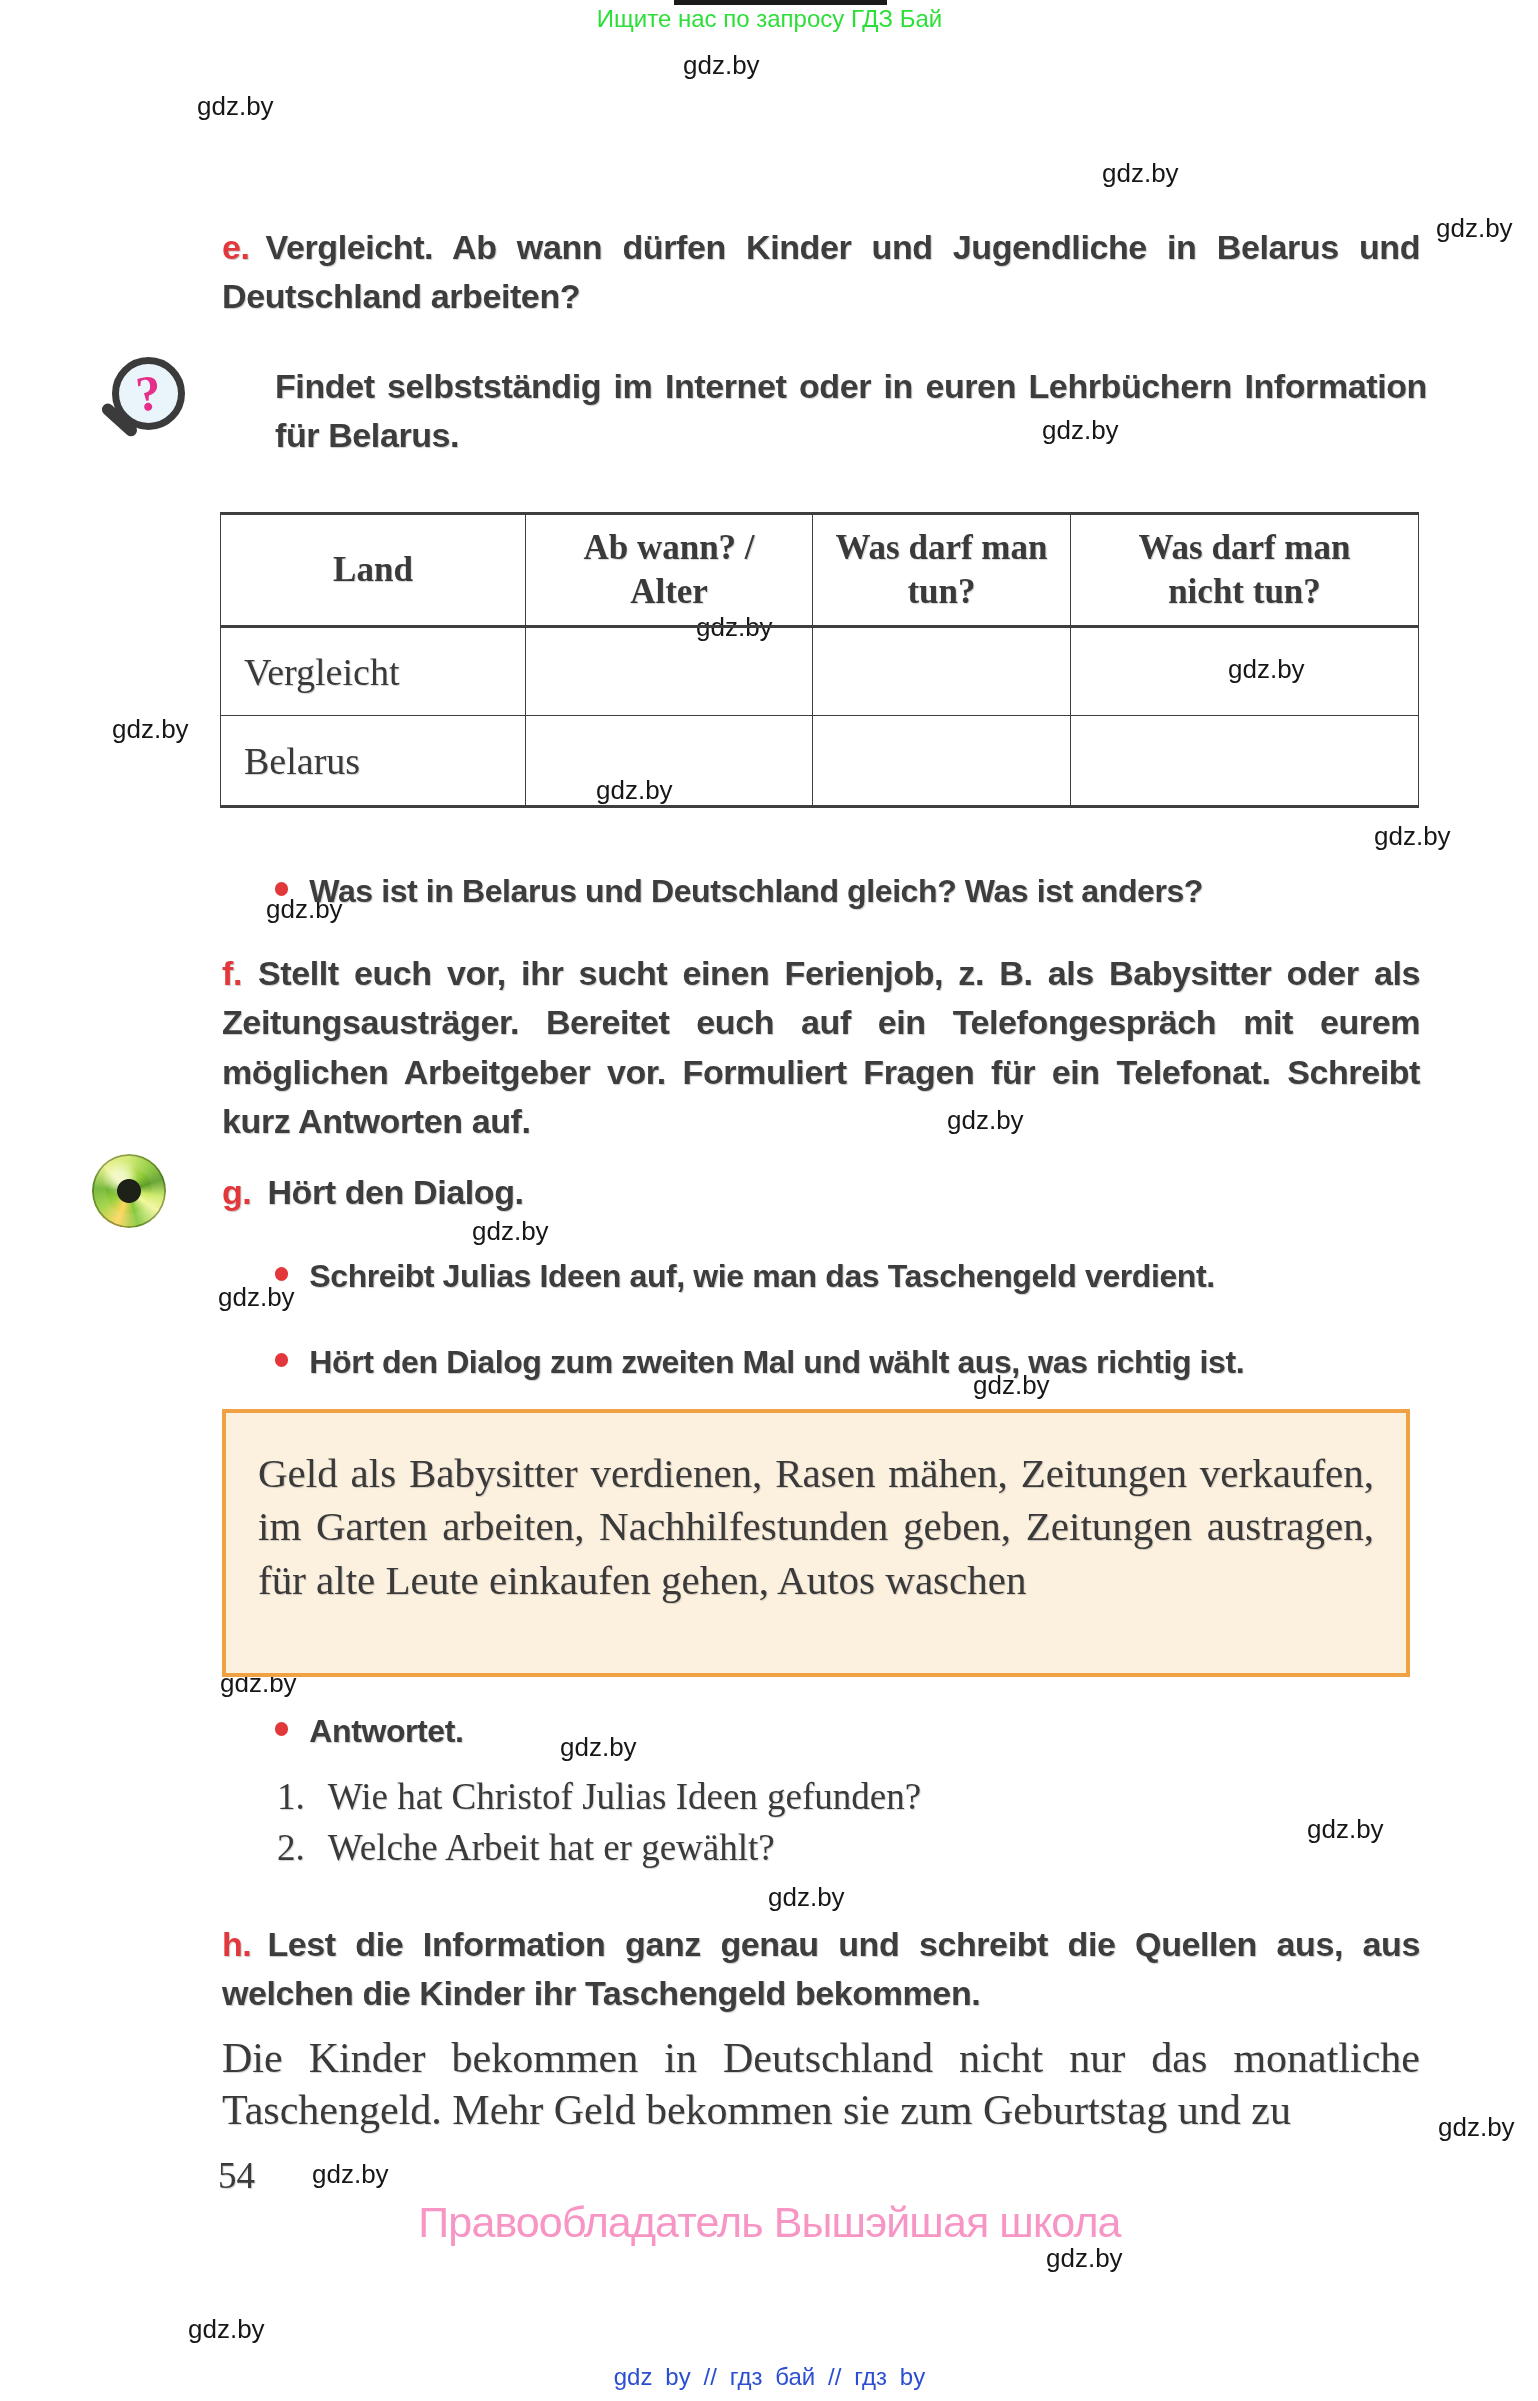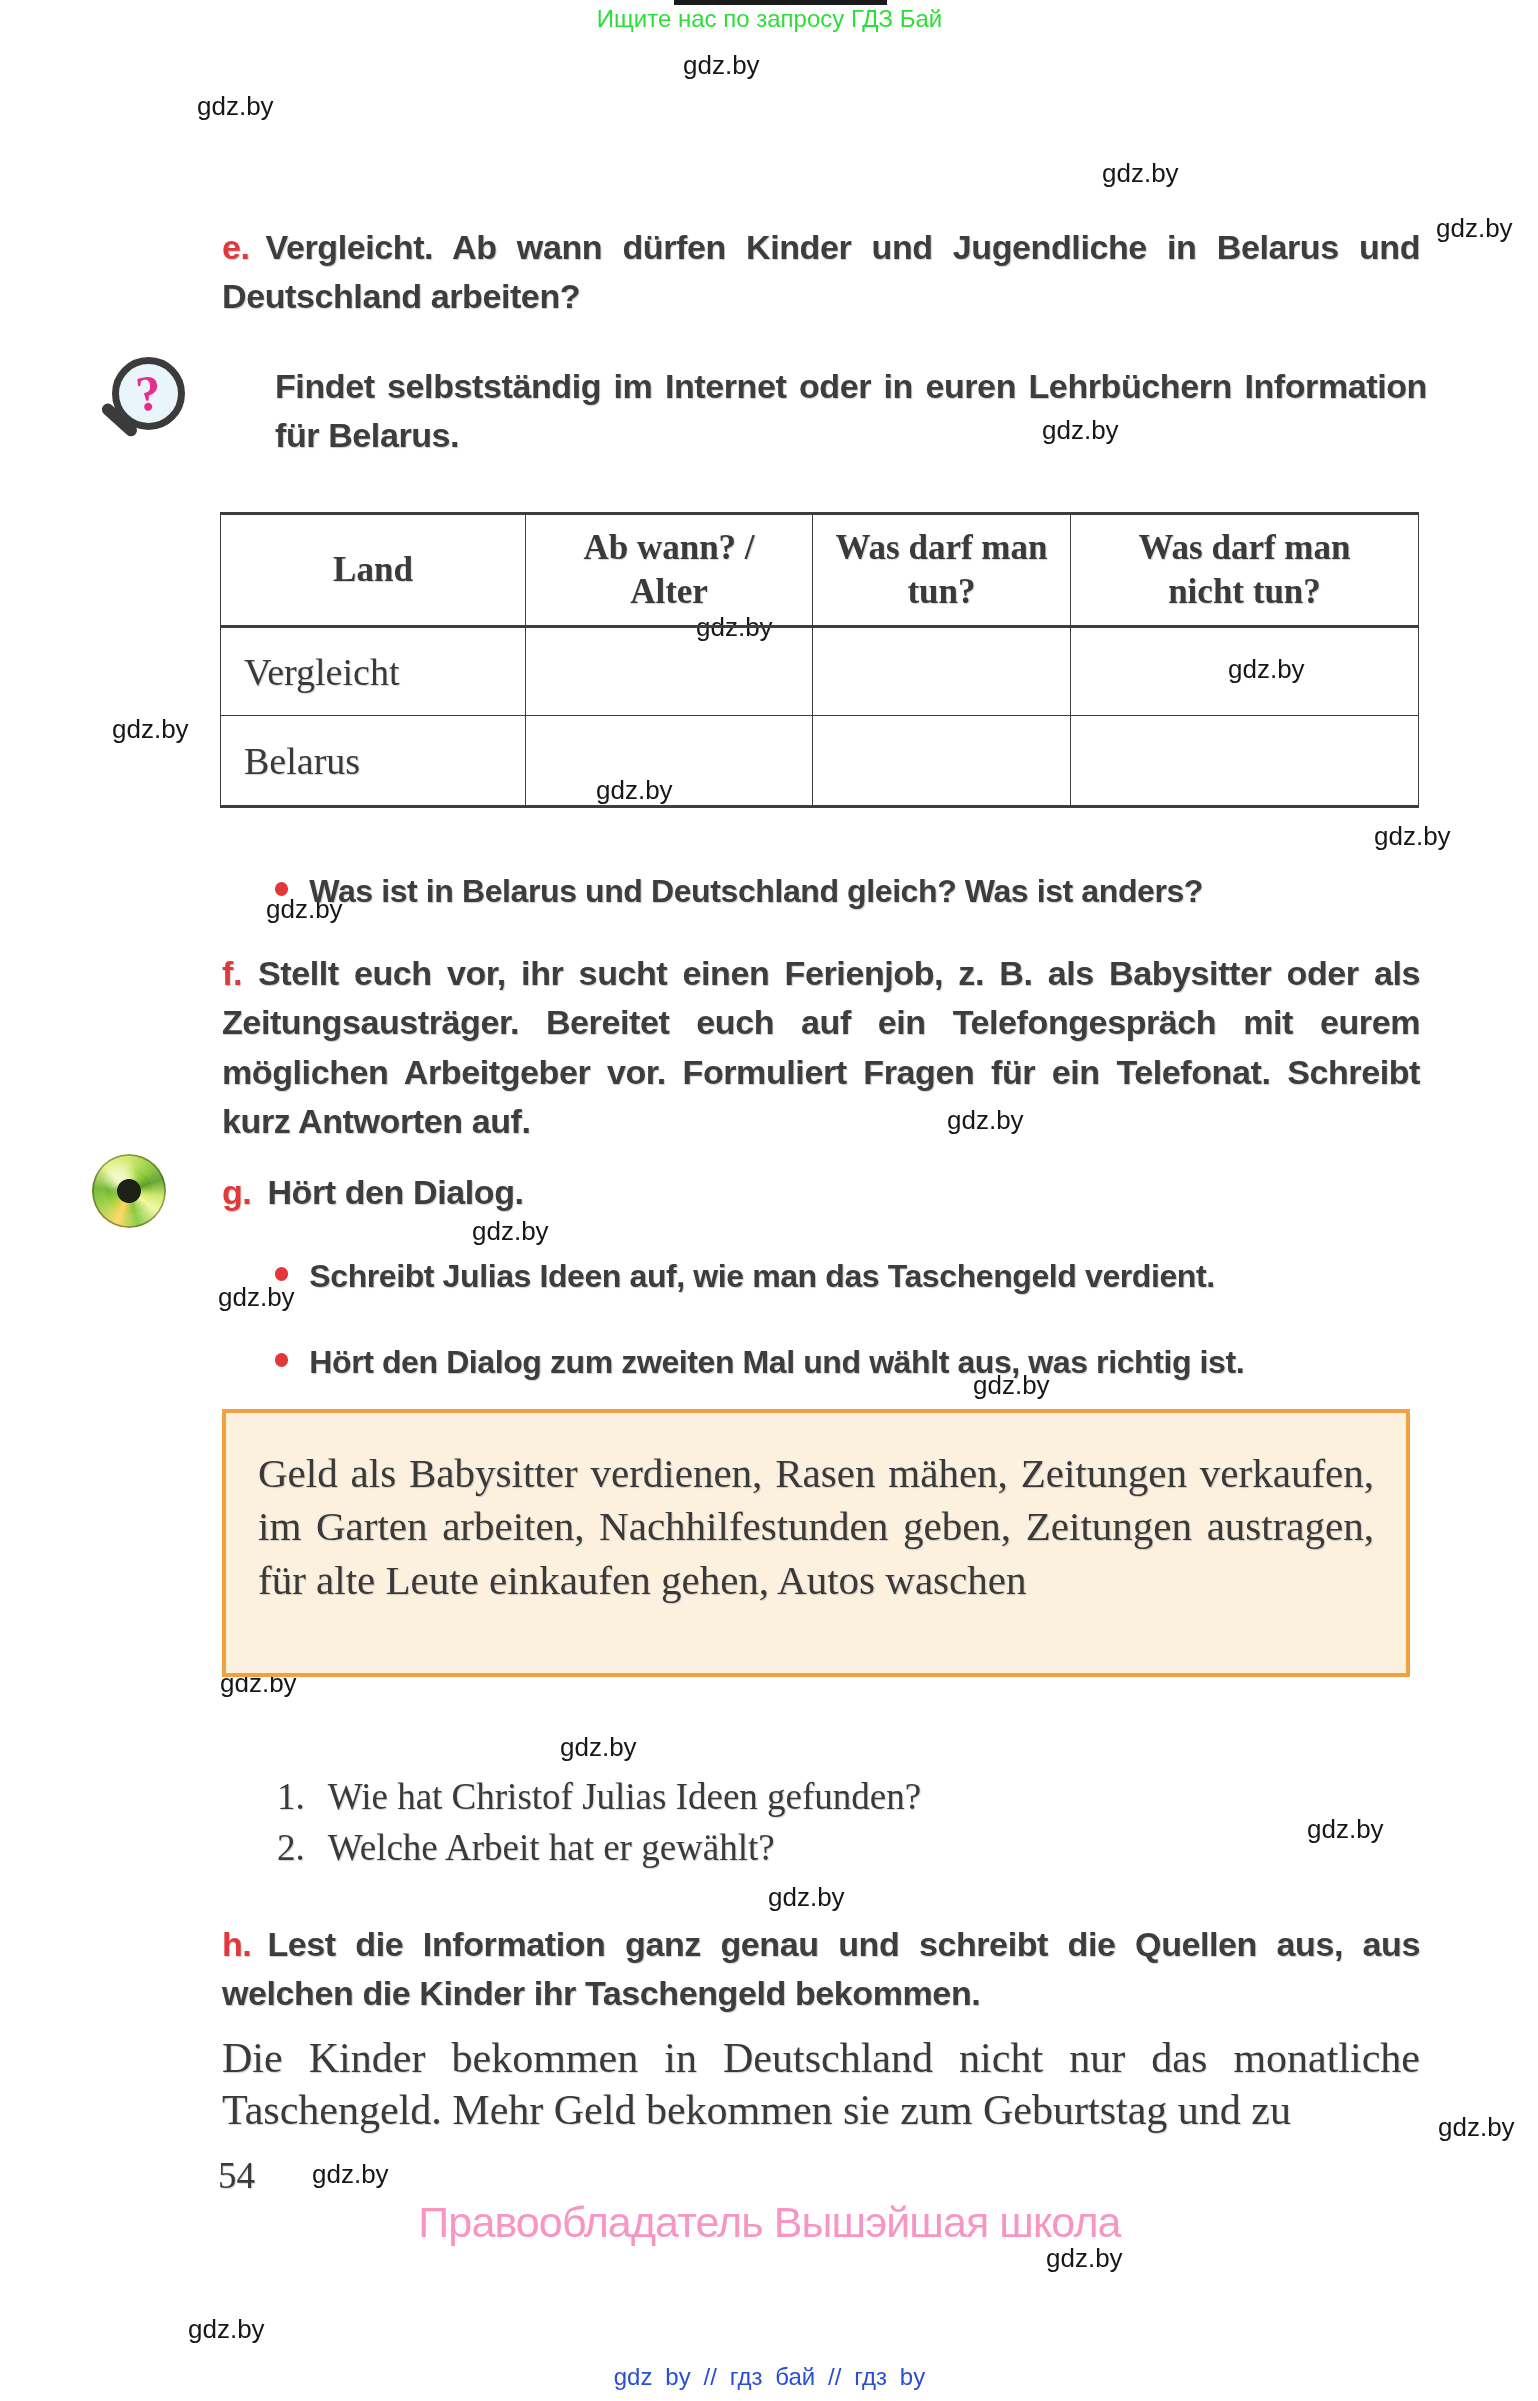--- a/index.html
+++ b/index.html
@@ -179,20 +179,24 @@
 
   <div class="bullet-line" style="top:1340px;left:275px;width:1170px">
     <span class="dot"></span>
     <span class="bullet-text">Hört den Dialog zum zweiten Mal und wählt aus, was richtig ist.</span>
   </div>
 
   <div class="idea-box" style="top:1409px;left:222px;width:1188px;min-height:268px">
     <p>Geld als Babysitter verdienen, Rasen mähen, Zeitungen verkaufen, im Garten arbeiten, Nachhilfestunden geben, Zeitungen austragen, für alte Leute einkaufen gehen, Autos waschen</p>
   </div>
 
+  <div class="bullet-line" style="top:1709px;left:275px;width:1170px">
+    <span class="dot"></span>
+    <span class="bullet-text">Antwortet.</span>
+  </div>
 
   <p class="serif q" style="top:1775px;left:277px;width:1152px">
     <span class="qnum">1.</span><span>Wie hat Christof Julias Ideen gefunden?</span>
   </p>
   <p class="serif q" style="top:1826px;left:277px;width:1152px">
     <span class="qnum">2.</span><span>Welche Arbeit hat er gewählt?</span>
   </p>
 
   <p class="bold-sans justify" style="top:1920px;left:222px;width:1198px">
     <span class="letter">h.</span><span>Lest die Information ganz genau und schreibt die Quellen aus, aus welchen die Kinder ihr Taschengeld bekommen.</span>

